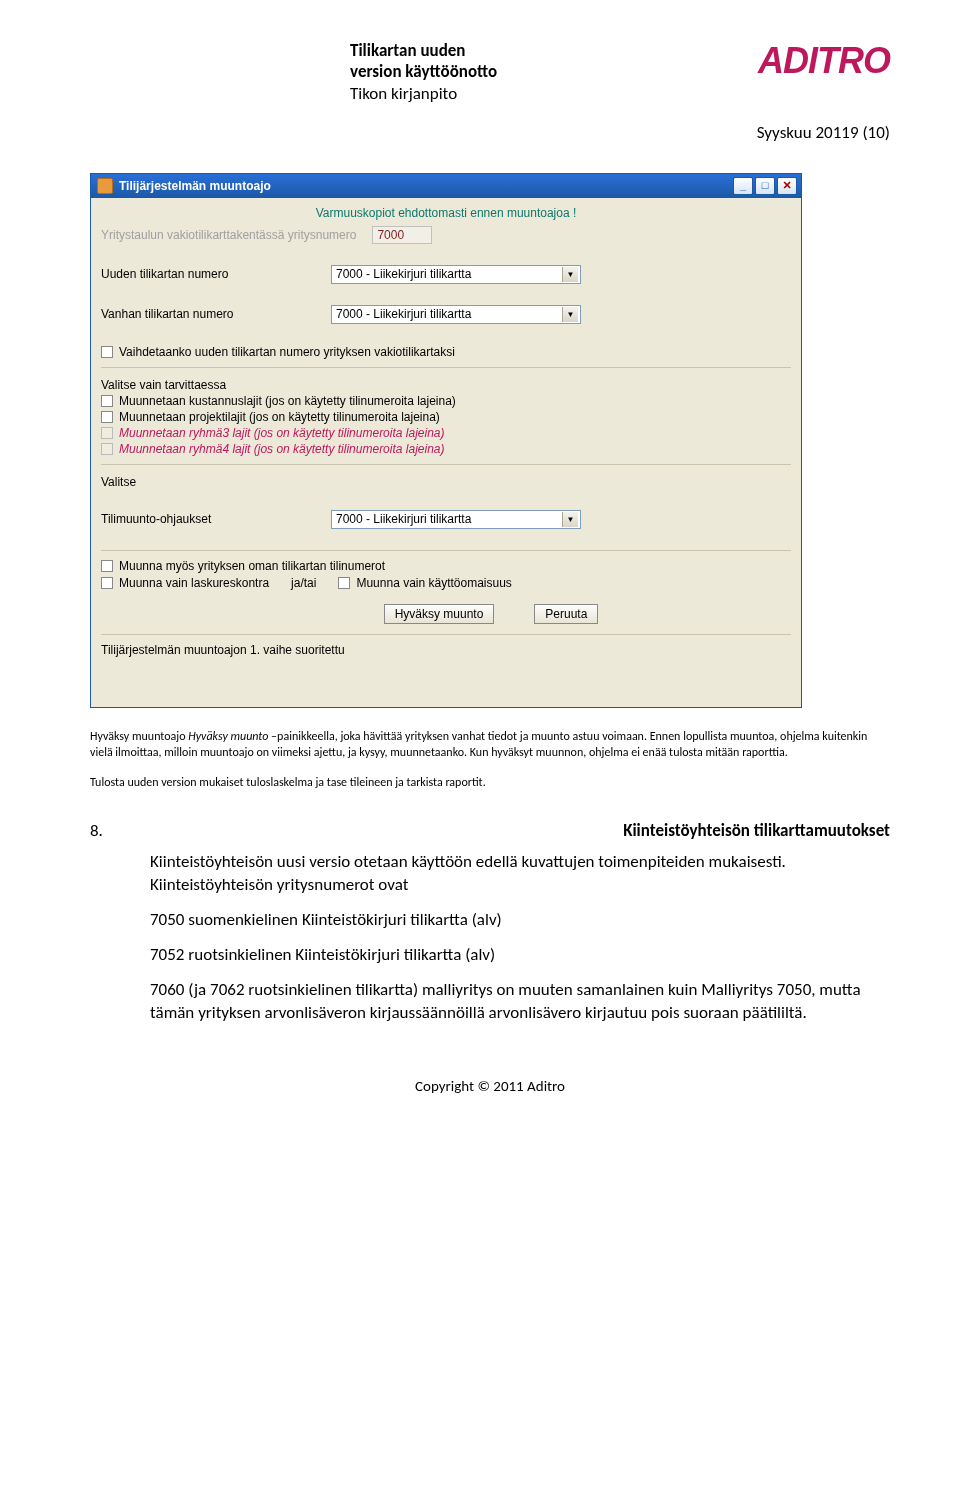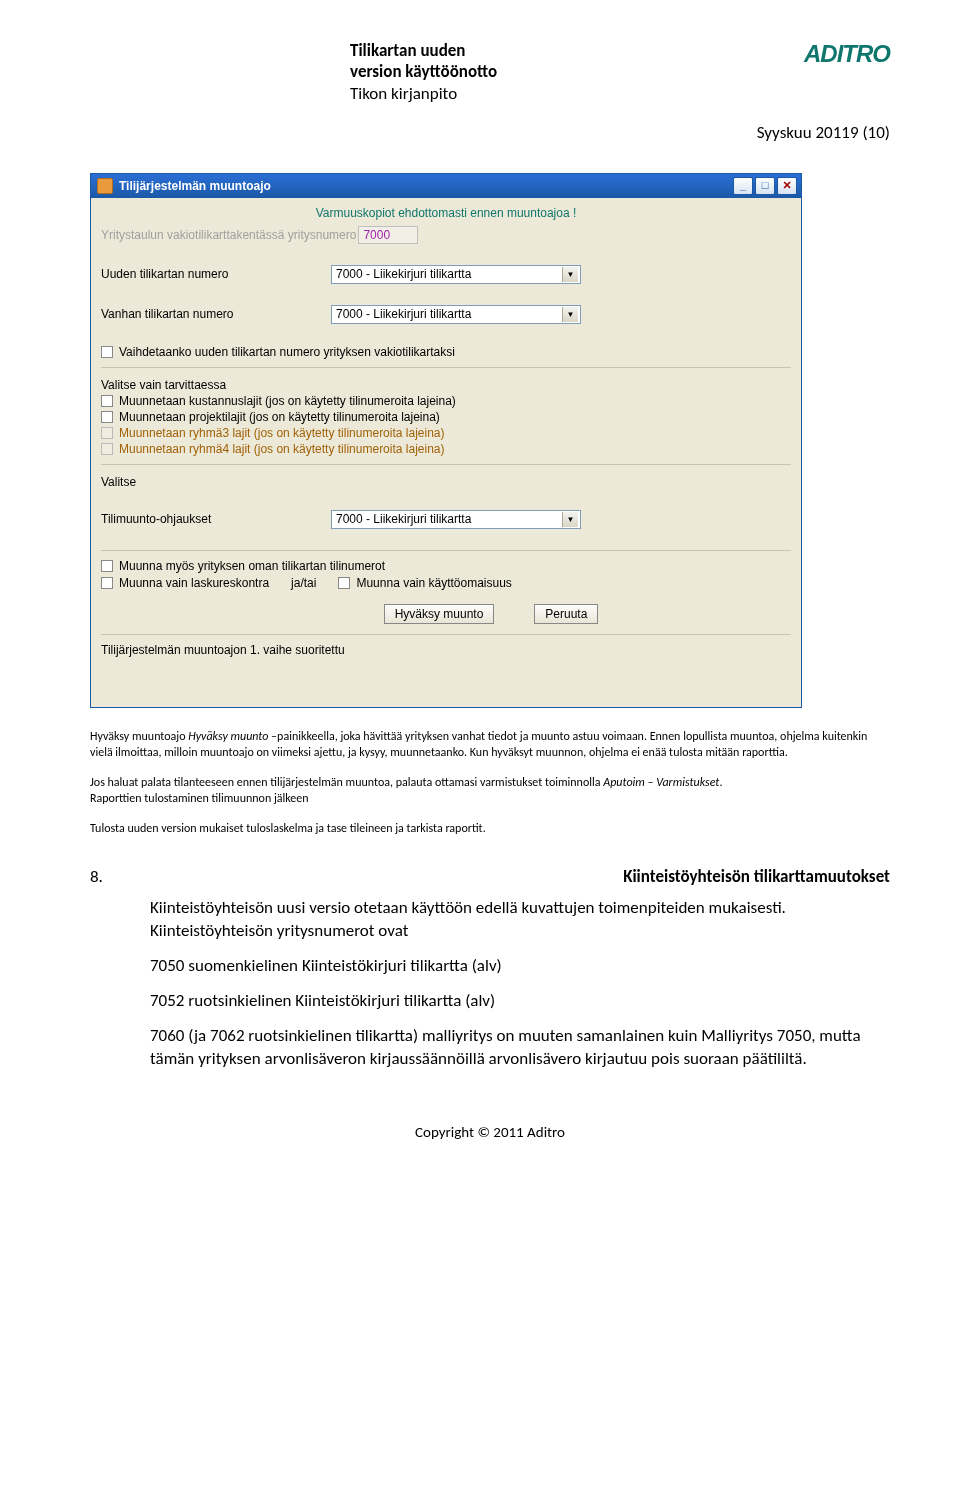--- a/index.html
+++ b/index.html
@@ -12,22 +12,22 @@
     font-size: 16px;
   }
   .page { padding: 40px 70px 40px 90px; }
   .header { display: flex; justify-content: space-between; align-items: flex-start; margin-bottom: 6px; }
   .header-left { padding-left: 260px; }
   .doc-title { font-weight: bold; font-size: 17px; line-height: 1.25; }
   .doc-sub { font-size: 17px; }
   .logo {
     font-family: Arial, sans-serif;
     font-weight: 900;
-    font-size: 24px;
-    color: #0f766e;
+    font-size: 36px;
+    color: #be185d;
     letter-spacing: -1px;
     font-style: italic;
   }
   .date-row { display: flex; justify-content: flex-end; padding-left: 260px; margin-top: 18px; margin-bottom: 30px; }
   .date-row span { font-size: 17px; }
 
   .section-heading { font-size: 17px; margin-bottom: 14px; }
 
   
   .window {
@@ -59,31 +59,31 @@
     width: 20px; height: 18px;
     background: linear-gradient(#fefefe,#d7e4f2);
     border: 1px solid #1b58a6;
     border-radius: 2px;
     font-size: 11px; line-height: 14px; text-align: center;
     color: #1b58a6; font-family: Arial;
   }
   .win-btn.close { color: #a00; }
   .dialog-body { padding: 8px 10px 10px 10px; }
   .backup-warn { color: #0f766e; text-align: center; font-size: 12px; margin-bottom: 6px; }
-  .disabled-row { color: #a0a0a0; display: flex; align-items: center; gap: 2px; margin-bottom: 4px; }
-  .disabled-row .field { border: 1px solid #c0c0c0; background: #f2f0e6; padding: 1px 4px; width: 60px; color: #a21caf; }
+  .disabled-row { color: #a0a0a0; display: flex; align-items: center; gap: 16px; margin-bottom: 4px; }
+  .disabled-row .field { border: 1px solid #c0c0c0; background: #f2f0e6; padding: 1px 4px; width: 60px; color: #7f1d1d; }
   .form-row { display: flex; align-items: center; margin: 21px 0; }
   .form-row label { width: 230px; }
   .combo {
     display: flex; justify-content: space-between; align-items: center;
     width: 250px; border: 1px solid #7f9db9; background: #fff; padding: 1px 2px 1px 4px;
   }
   .combo .arrow { width: 16px; height: 15px; background: linear-gradient(#f3f3f0,#d9d6c6); border-left: 1px solid #aea78f; display:flex; align-items:center; justify-content:center; font-size:8px;}
   .chk-row { display: flex; align-items: center; gap: 6px; margin: 2px 0; }
-  .chk-row.disabled { color: #a16207; }
+  .chk-row.disabled { color: #be185d; font-style: italic; }
   .chk { width: 12px; height: 12px; border: 1px solid #888; background: #fff; }
   .chk.disabled { border-color: #bbb; background:#f0ede0;}
   .grp-label { margin-top: 10px; margin-bottom: 2px; }
   .divider { border-top: 1px solid #c9c4ae; margin: 8px 0; }
   .bottom-row { display:flex; align-items:center; gap: 22px; margin: 3px 0; }
   .btns { display:flex; gap: 40px; justify-content:center; margin: 14px 0 10px 90px; }
   .dlg-btn {
     border: 1px solid #888; background: linear-gradient(#fdfdfb,#e8e5d6);
     padding: 2px 10px; font-size:12px; font-family:Tahoma,Arial;
   }
@@ -217,24 +217,20 @@
 
       <div class="divider"></div>
       <div class="status-line">Tilijärjestelmän muuntoajon 1. vaihe suoritettu</div>
       <div style="height:40px"></div>
     </div>
   </div>
 
   <div class="body-text">
     <p>
       <span>Hyväksy muuntoajo </span><span class="italic">Hyväksy muunto</span><span> –painikkeella, joka hävittää yrityksen vanhat tiedot ja muunto astuu voimaan. Ennen lopullista muuntoa, ohjelma kuitenkin vielä ilmoittaa, milloin muuntoajo on viimeksi ajettu, ja kysyy, muunnetaanko. Kun hyväksyt muunnon, ohjelma ei enää tulosta mitään raporttia.</span>
-    </p>
-    <p>
-      <span>Jos haluat palata tilanteeseen ennen tilijärjestelmän muuntoa, palauta ottamasi varmistukset toiminnolla </span><span class="italic">Aputoim – Varmistukset</span><span>.</span><br>
-      <span>Raporttien tulostaminen tilimuunnon jälkeen</span>
     </p>
     <p>Tulosta uuden version mukaiset tuloslaskelma ja tase tileineen ja tarkista raportit.</p>
   </div>
 
   <div class="section8">
     <div class="section8-row">
       <div class="section8-num">8.</div>
       <div style="flex:1">
         <div class="section8-title">Kiinteistöyhteisön tilikarttamuutokset</div>
         <div class="section8-body">

